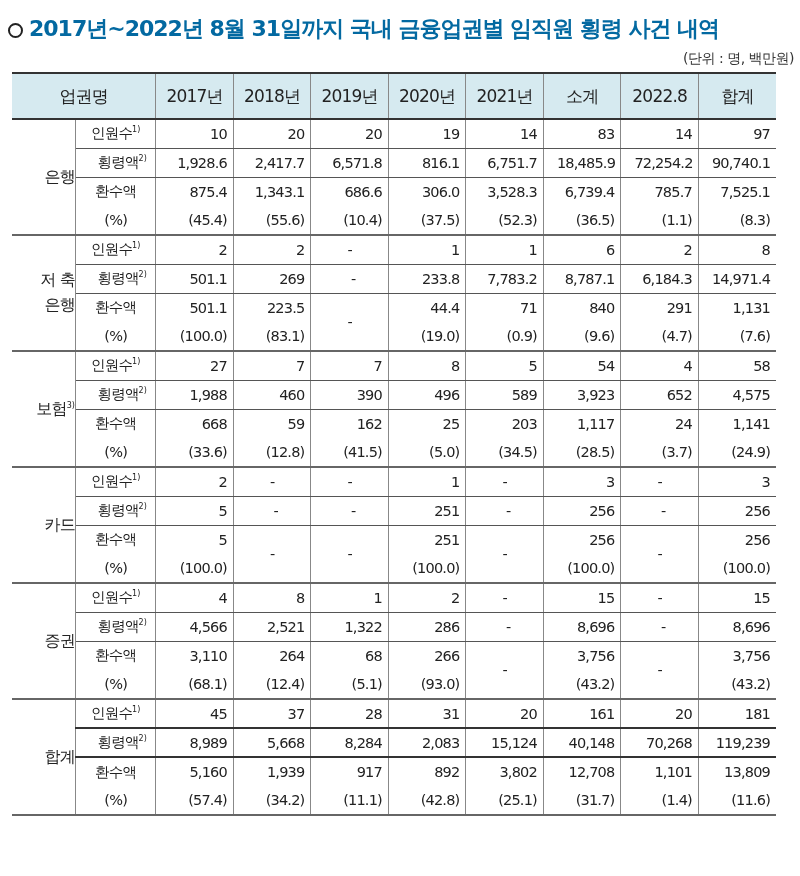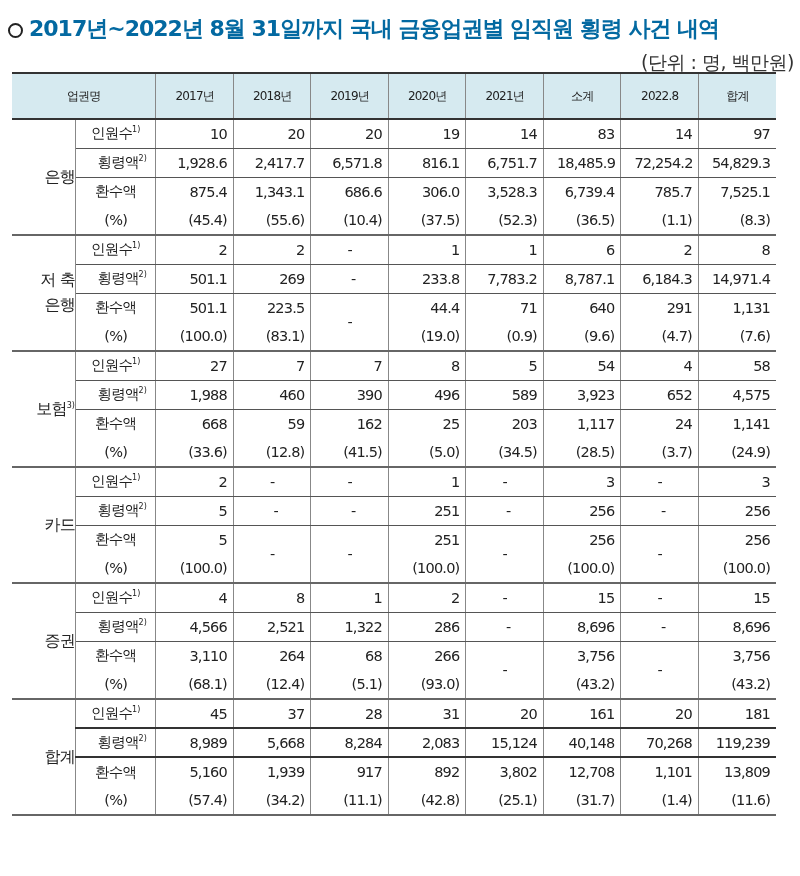--- a/index.html
+++ b/index.html
@@ -13,39 +13,39 @@
     font-size: 22px; font-weight: bold; letter-spacing: -1px;
     color: #0369a1; white-space: nowrap;
   }
   .title .circle {
     display: inline-block; width: 15px; height: 15px;
     border: 2px solid #222; border-radius: 50%;
     vertical-align: -2px; margin-right: 6px; box-sizing: border-box;
   }
   .unit {
     position: absolute; right: 6px; top: 50px;
-    font-size: 19px; color: #333; letter-spacing: -0.5px;
+    font-size: 14px; color: #333; letter-spacing: -0.5px;
   }
   table {
     position: absolute; left: 12px; top: 72px;
     border-collapse: collapse; table-layout: fixed;
     width: 764px;
     font-size: 14.5px; letter-spacing: -0.8px;
   }
   col.c-group { width: 63px; }
   col.c-label { width: 80px; }
   col.c-num { width: 77px; }
   thead th {
     background: #d6eaf0;
     height: 42px; font-weight: normal;
     border-top: 2px solid #333;
     border-bottom: 2px solid #333;
     border-left: 1px solid #888;
     border-right: 1px solid #888;
-    font-size: 12px;
+    font-size: 17px;
   }
   thead th:first-child { border-left: none; }
   thead th:last-child { border-right: none; }
   td {
     height: 29px; padding: 0 6px; box-sizing: border-box;
     border-left: 1px solid #888; border-right: 1px solid #888;
     text-align: right; white-space: nowrap;
   }
   td:last-child { border-right: none; }
   td.group {
@@ -110,21 +110,21 @@
       </tr>
       <tr class="r-amt">
         <td class="label"><span>횡령액</span><sup>2)</sup></td>
         <td>1,928.6</td>
         <td>2,417.7</td>
         <td>6,571.8</td>
         <td>816.1</td>
         <td>6,751.7</td>
         <td>18,485.9</td>
         <td>72,254.2</td>
-        <td>54,829.3</td>
+        <td>90,740.1</td>
       </tr>
       <tr class="r-rec">
         <td class="label"><span>환수액</span></td>
         <td>875.4</td>
         <td>1,343.1</td>
         <td>686.6</td>
         <td>306.0</td>
         <td>3,528.3</td>
         <td>6,739.4</td>
         <td>785.7</td>
@@ -167,21 +167,21 @@
         <td>6,184.3</td>
         <td>14,971.4</td>
       </tr>
       <tr class="r-rec">
         <td class="label"><span>환수액</span></td>
         <td>501.1</td>
         <td>223.5</td>
         <td class="merged" rowspan="2" style="border-bottom: 2px solid rgb(102, 102, 102);">-</td>
         <td>44.4</td>
         <td>71</td>
-        <td>640</td>
+        <td>840</td>
         <td>291</td>
         <td>1,131</td>
       </tr>
       <tr class="r-pct grp-end">
         <td class="label"><span>(%)</span></td>
         <td>(100.0)</td>
         <td>(83.1)</td>
         <td>(19.0)</td>
         <td>(0.9)</td>
         <td>(9.6)</td>

